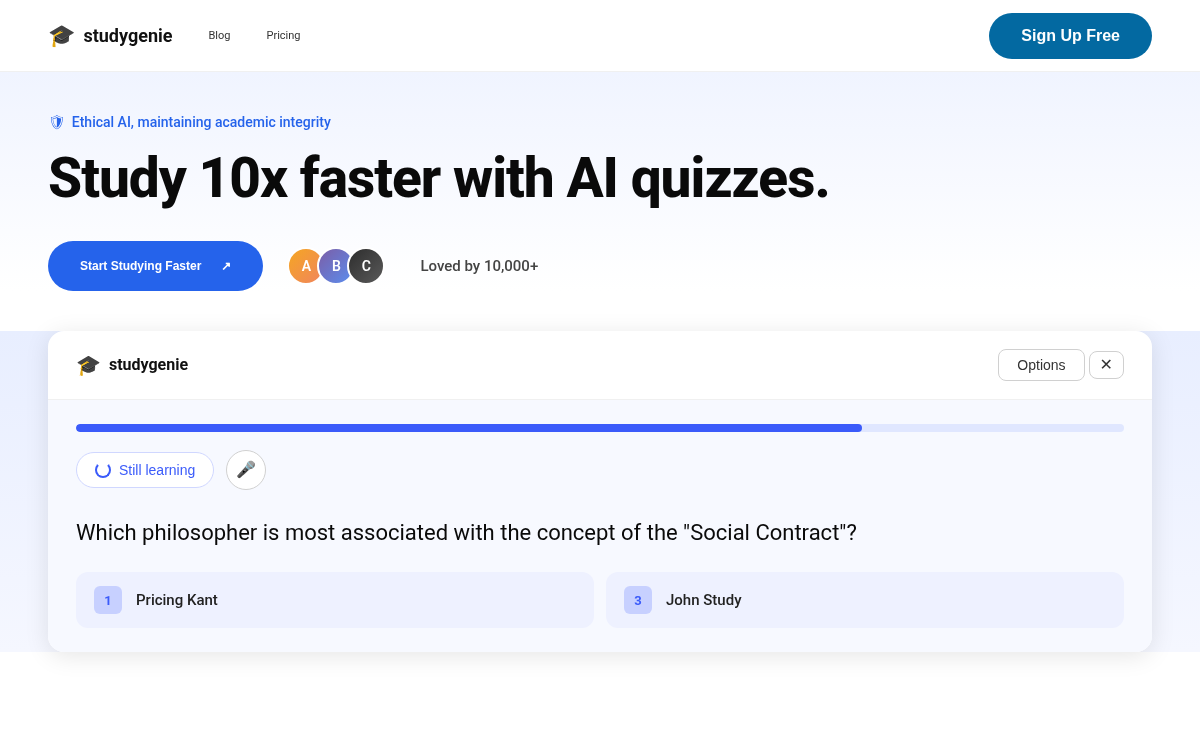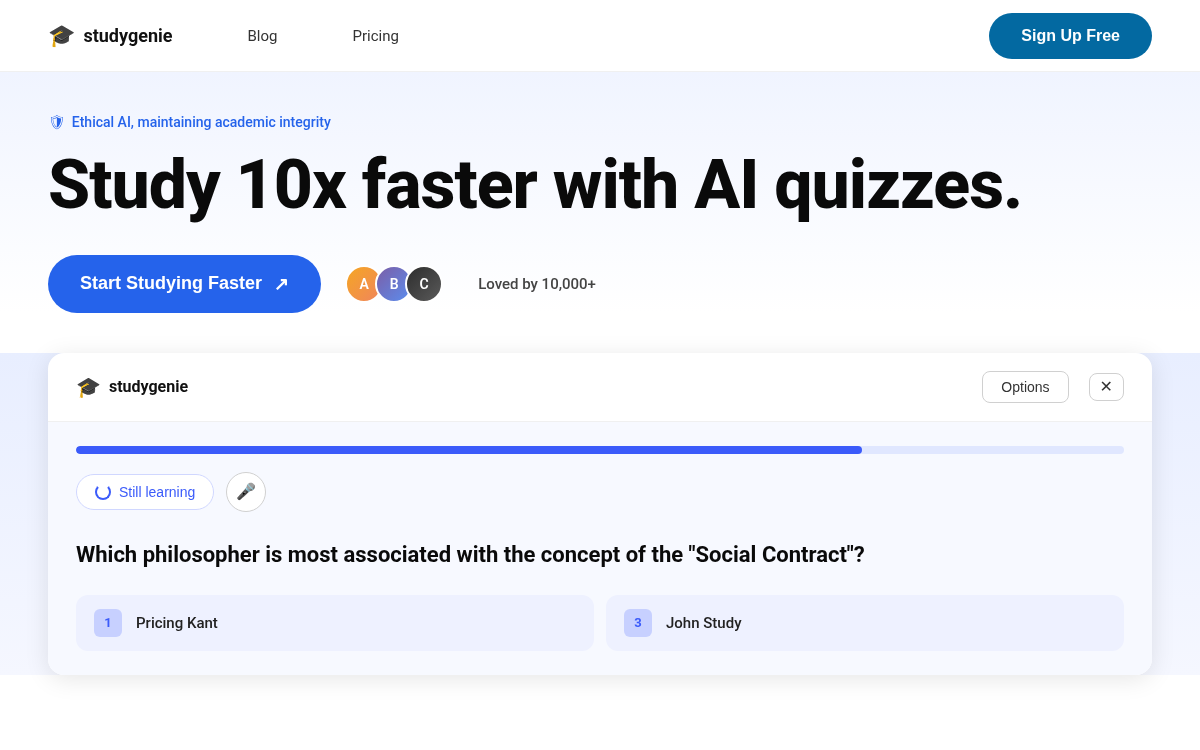--- a/index.html
+++ b/index.html
@@ -43,25 +43,24 @@
       font-size: 22px;
     }
 
     .logo-text {
       font-size: 18px;
       font-weight: 700;
       color: #111;
     }
 
     .nav-link {
-      font-size: 15px;
+      font-size: 11px;
       color: #333;
       cursor: pointer;
       text-decoration: none;
-      margin-left: 39px;
     }
 
     .btn-signup {
       background: #0369a1;
       color: #fff;
       border: none;
       border-radius: 28px;
       padding: 14px 32px;
       font-size: 16px;
       font-weight: 600;
@@ -82,47 +81,47 @@
       font-size: 14px;
       font-weight: 500;
       margin-bottom: 18px;
     }
 
     .ethics-badge-icon {
       font-size: 14px;
     }
 
     .hero-title {
-      font-size: 68px;
+      font-size: 55px;
       font-weight: 800;
       color: #0a0a0a;
       line-height: 1.1;
       margin-bottom: 32px;
       letter-spacing: -1px;
     }
 
     .hero-cta-row {
       display: flex;
       align-items: center;
       gap: 24px;
       margin-bottom: 40px;
     }
 
     .btn-start {
       background: #2563eb;
       color: #fff;
       border: none;
       border-radius: 50px;
       padding: 18px 32px;
-      font-size: 18px;
+      font-size: 12px;
       font-weight: 700;
       cursor: pointer;
       display: flex;
       align-items: center;
-      gap: 12px;
+      gap: 20px;
     }
 
     .loved-row {
       display: flex;
       align-items: center;
       gap: 10px;
     }
 
     .avatars {
       display: flex;
@@ -187,21 +186,21 @@
       font-weight: 700;
     }
 
     .card-logo-icon {
       font-size: 20px;
     }
 
     .card-actions {
       display: flex;
       align-items: center;
-      gap: 20px;
+      gap: 4px;
     }
 
     .btn-options {
       background: #fff;
       border: 1.5px solid #d0d0d0;
       border-radius: 8px;
       padding: 7px 18px;
       font-size: 14px;
       cursor: pointer;
       color: #333;
@@ -283,21 +282,21 @@
       height: 40px;
       display: flex;
       align-items: center;
       justify-content: center;
       cursor: pointer;
       font-size: 16px;
     }
 
     .question-text {
       font-size: 22px;
-      font-weight: 700;
+      font-weight: 400;
       color: #0a0a0a;
       line-height: 1.4;
       margin-bottom: 24px;
     }
 
     .answer-grid {
       display: grid;
       grid-template-columns: 1fr 1fr;
       gap: 12px;
     }

